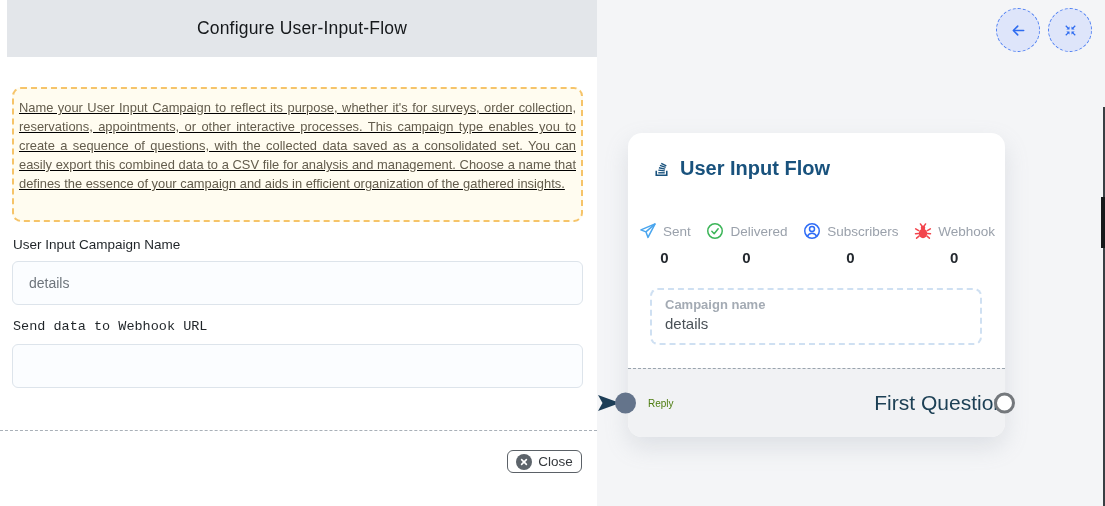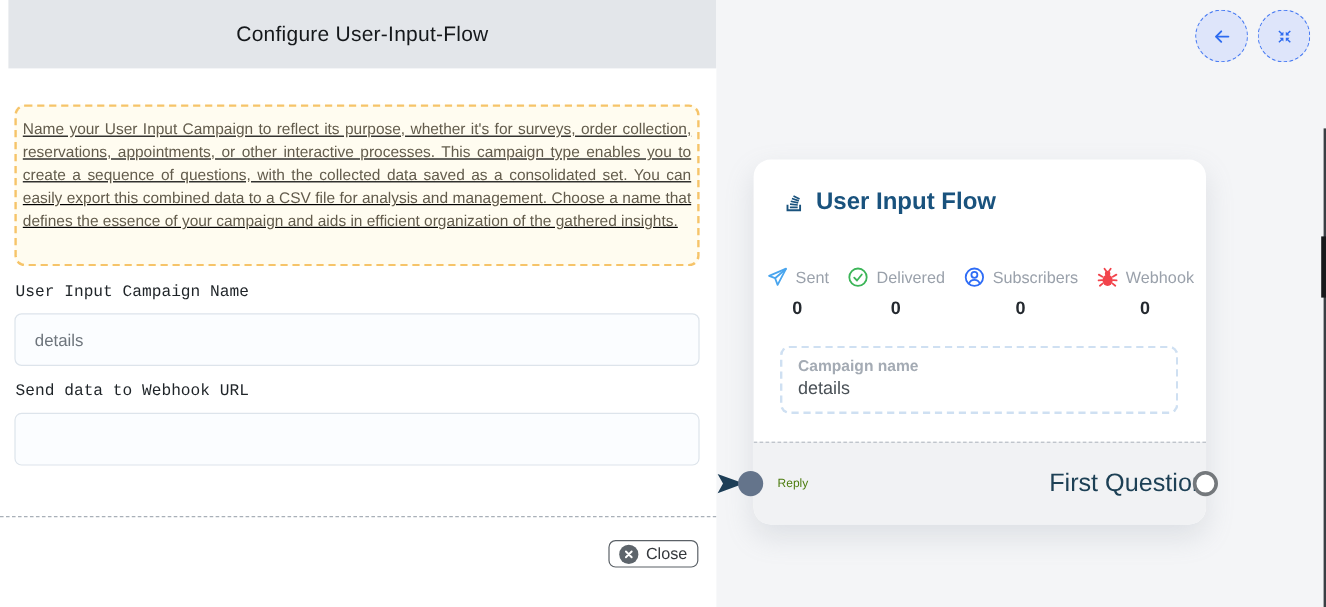--- a/index.html
+++ b/index.html
@@ -11,21 +11,21 @@
   .lp-header { position:absolute; left:7px; right:0; top:0; height:57px; background:#e3e6ea;
                display:flex; align-items:center; justify-content:center; }
   .lp-title { font-size:17.5px; font-weight:normal; color:#15181b; letter-spacing:.2px; }
 
   .info-box { position:absolute; left:12px; top:87px; width:571px; height:135px;
               background:#fffcf0; border:2px dashed #f6c469; border-radius:9px;
               padding:9px 5px; overflow:hidden;text-decoration:underline; }
   .info-text { font-size:12.9px; line-height:19px; color:#635c4c; text-align:justify; }
 
   .field-label { position:absolute; left:13px; font-size:13.5px; color:#1f2428; }
-  .fl-1 { top:237px;font-family:Liberation Mono, monospace; }
+  .fl-1 { top:237px; }
   .fl-2 { top:319px;font-family:Liberation Mono, monospace; }
   .text-input { position:absolute; left:12px; width:571px; height:44px;
                 background:#fbfdff; border:1px solid #dde4eb; border-radius:6px;
                 padding:0 16px; font-size:14px; color:#6e757c; outline:none;
                 font-family:"Liberation Sans", sans-serif; }
   .ti-1 { top:261px; }
   .ti-2 { top:344px; }
 
   .lp-sep { position:absolute; left:0; top:430px; width:597px; height:0; border-top:1px dashed #a9b0b8; }
 

